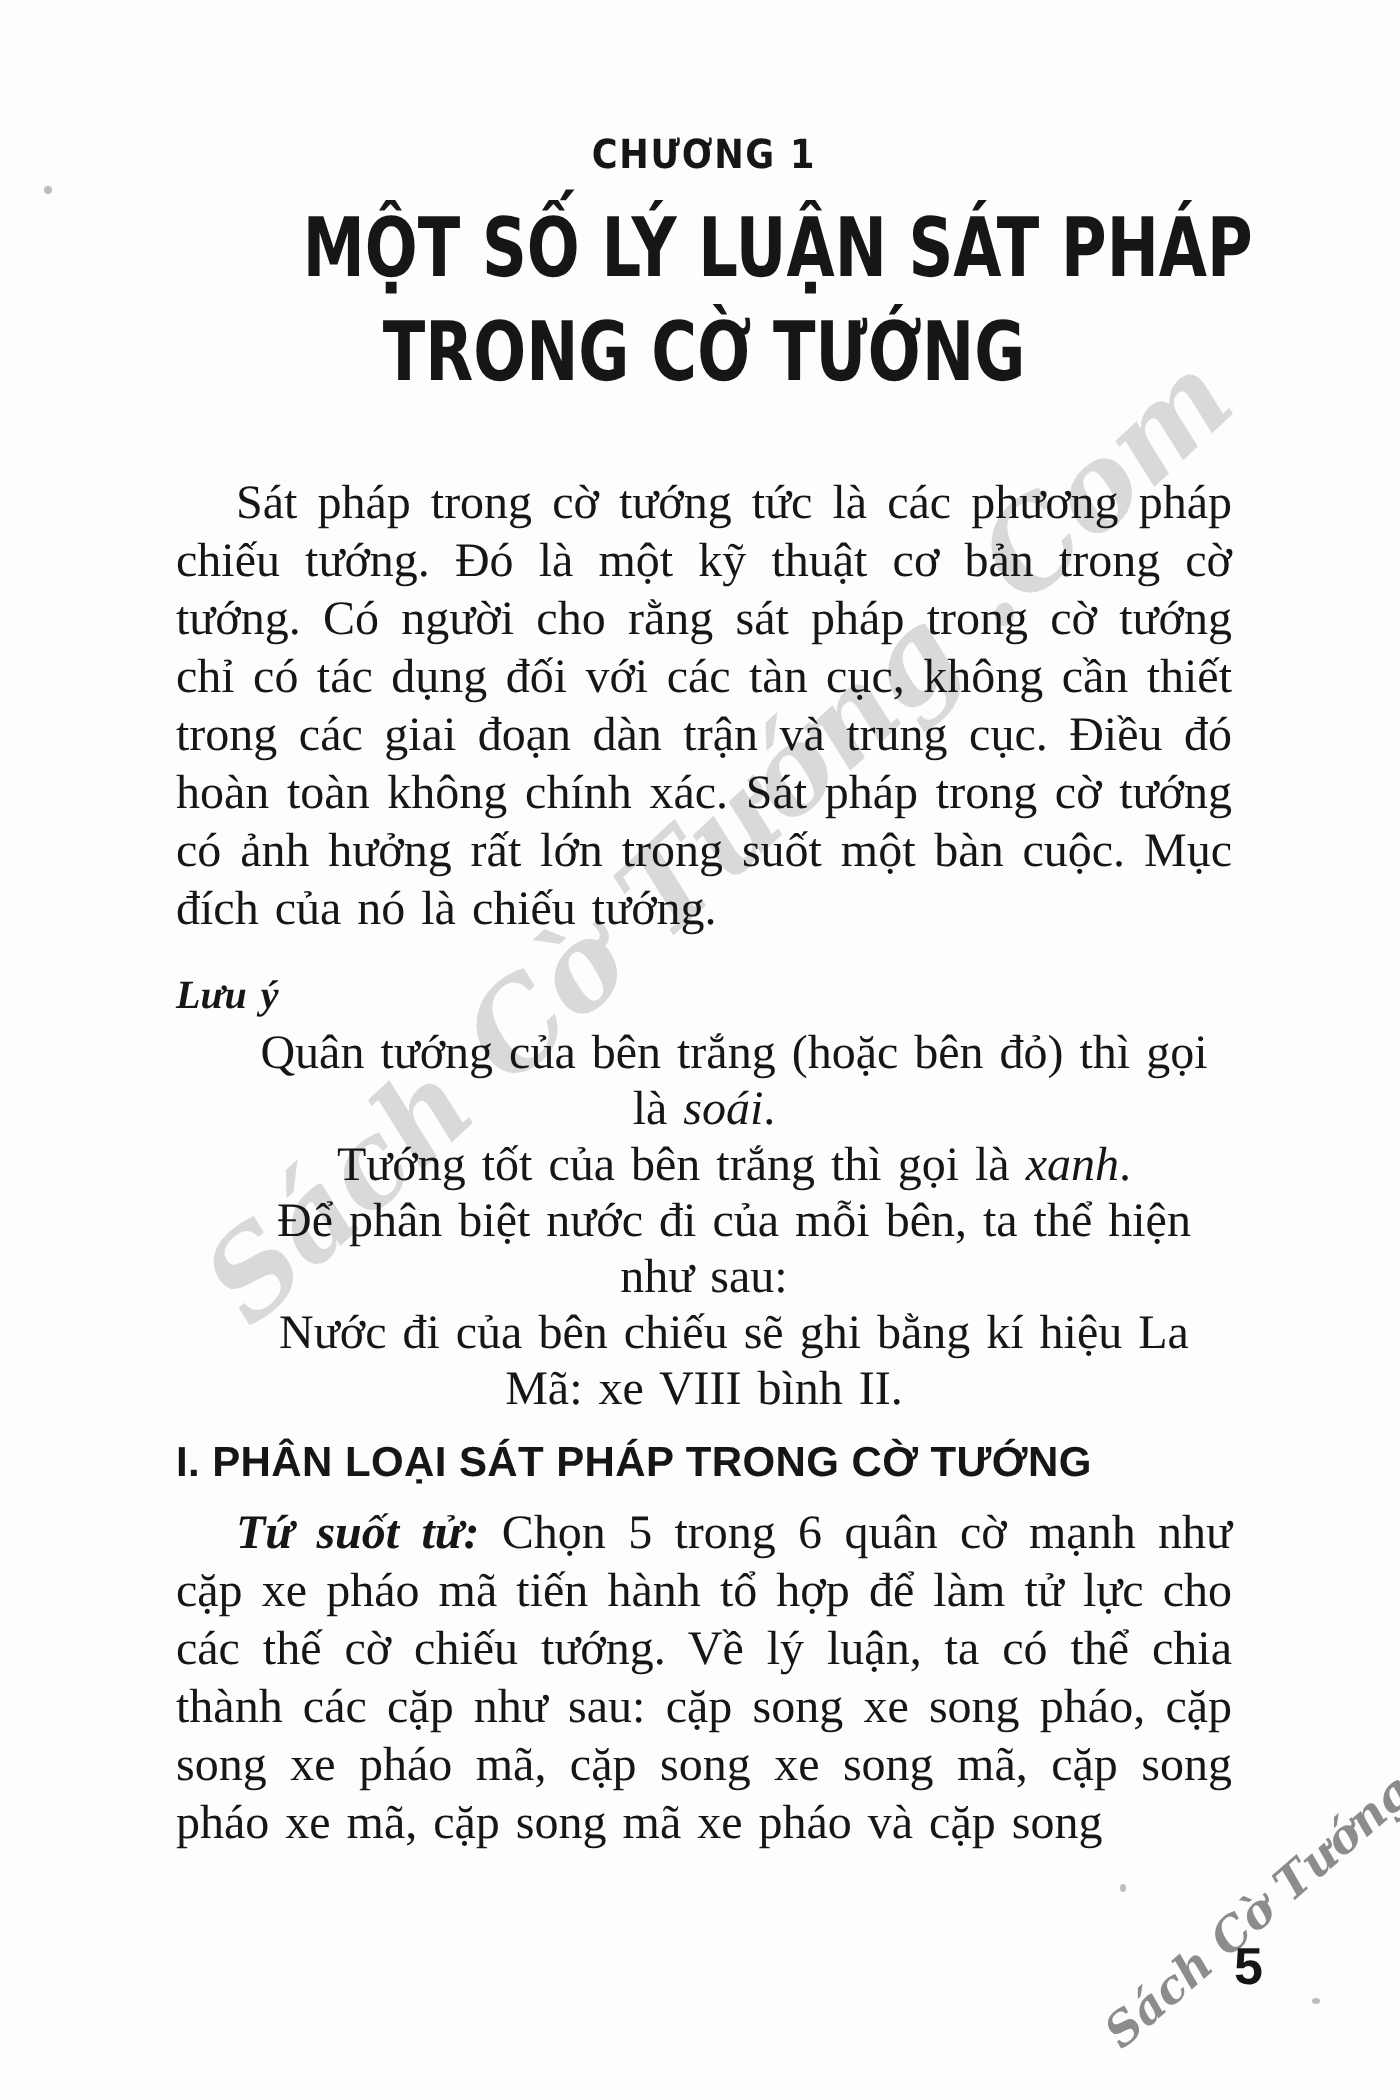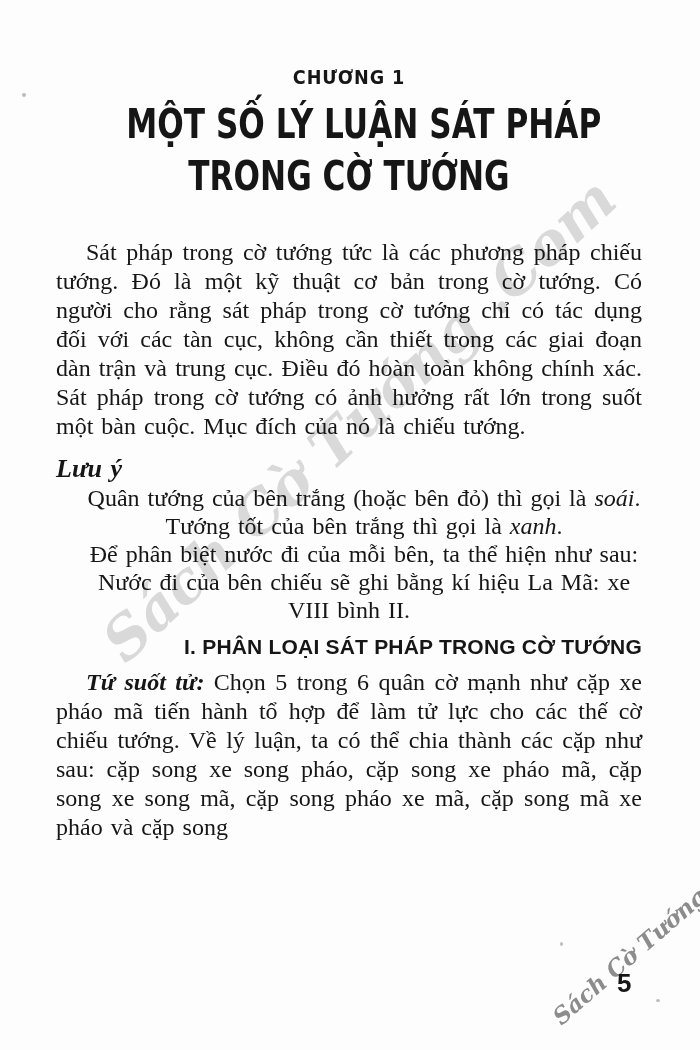--- a/index.html
+++ b/index.html
@@ -12,21 +12,22 @@
   .page {
     position: relative;
     width: 700px; height: 1050px;
     background: var(--paper, #fdfdfd);
     color: var(--ink, #161616);
     overflow: hidden;
   }
   .content {
     position: relative;
     z-index: 2;
-    padding: 64px 58px 0 56px;
+    padding: 64px 84px 0 56px;
+    margin-left: 32px;
   }
   .chapter-label {
     font-family: "DejaVu Sans", sans-serif;
     font-weight: bold;
     font-size: 20px;
     line-height: 26px;
     text-align: center;
     letter-spacing: 1px;
     transform: scaleX(0.88);
   }
@@ -46,36 +47,35 @@
   .body {
     font-size: 24px;
     line-height: 29px;
     text-align: justify;
     word-spacing: 2px;
   }
   .indent { text-indent: 30px; }
   .intro { margin-top: 36px; }
   .note-heading {
     margin-top: 13px;
-    font-size: 26px;
+    font-size: 20px;
     line-height: 30px;
     font-weight: bold;
     font-style: italic;
     word-spacing: 2px;
   }
   .note-line { line-height: 28px; text-align: center; }
   .term { font-style: italic; }
   .section-heading {
     margin: 10px 0 0 0;
     font-family: "Liberation Sans", sans-serif;
     font-weight: bold;
     font-size: 21px;
     line-height: 26px;
     letter-spacing: 0.2px;
-    text-align: right;
   }
   .subsection-heading {
     margin: 12px 0 0 0;
     padding-left: 30px;
     font-size: 20px;
     line-height: 26px;
     font-weight: bold;
   }
   .body-last { margin-top: 8px; }
   .lead { font-weight: bold; font-style: italic; }

